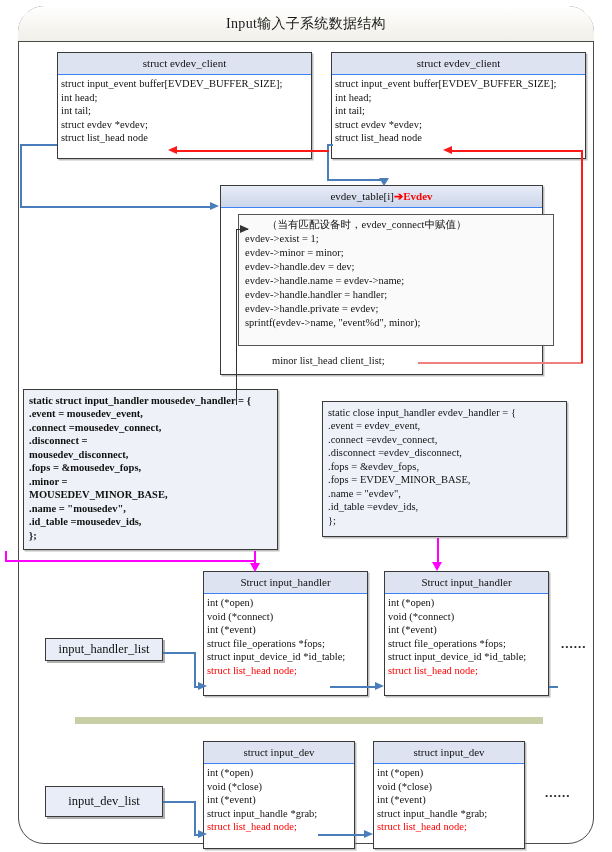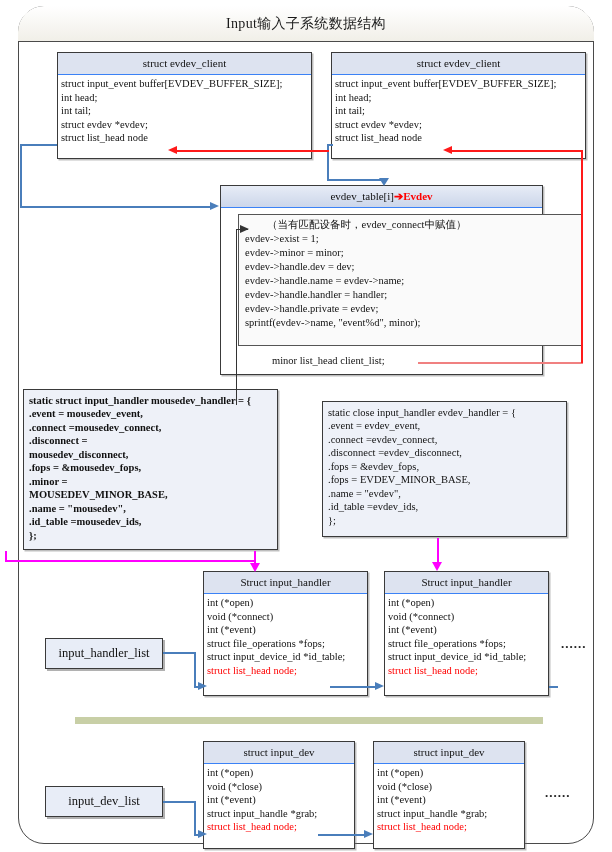--- a/index.html
+++ b/index.html
@@ -86,21 +86,21 @@
       <div>struct list_head node</div>
     </div>
   </div>
 
   <div class="sbox" style="left:220px;top:185px;width:323px;height:190px;">
     <div class="hdr hdr-grad">
       <span>evdev_table[i]</span><span class="redb">➔</span><span class="redb">Evdev</span>
     </div>
   </div>
 
-  <div class="codepanel" style="left:238px;top:214px;width:344px;height:132px;">
+  <div class="codepanel" style="left:238px;top:214px;width:316px;height:132px;">
     <div style="padding-left:22px;">（当有匹配设备时，evdev_connect中赋值）</div>
     <div>evdev-&gt;exist = 1;</div>
     <div>evdev-&gt;minor = minor;</div>
     <div>evdev-&gt;handle.dev = dev;</div>
     <div>evdev-&gt;handle.name = evdev-&gt;name;</div>
     <div>evdev-&gt;handle.handler = handler;</div>
     <div>evdev-&gt;handle.private = evdev;</div>
     <div>sprintf(evdev-&gt;name, "event%d", minor);</div>
   </div>
 
@@ -155,21 +155,21 @@
       <div>void (*connect)</div>
       <div>int (*event)</div>
       <div>struct file_operations *fops;</div>
       <div>struct input_device_id *id_table;</div>
       <div class="red">struct list_head node;</div>
     </div>
   </div>
 
   <div class="dots" style="left:561px;top:636px;">......</div>
 
-  <div class="lbox" style="left:45px;top:638px;width:118px;height:31px;">input_handler_list</div>
+  <div class="lbox" style="left:45px;top:638px;width:118px;height:23px;">input_handler_list</div>
 
   <div class="divider" style="left:75px;top:717px;width:468px;height:7px;"></div>
 
   <div class="sbox" style="left:203px;top:741px;width:152px;height:108px;">
     <div class="hdr">struct input_dev</div>
     <div class="body">
       <div>int (*open)</div>
       <div>void (*close)</div>
       <div>int (*event)</div>
       <div>struct input_handle *grab;</div>

